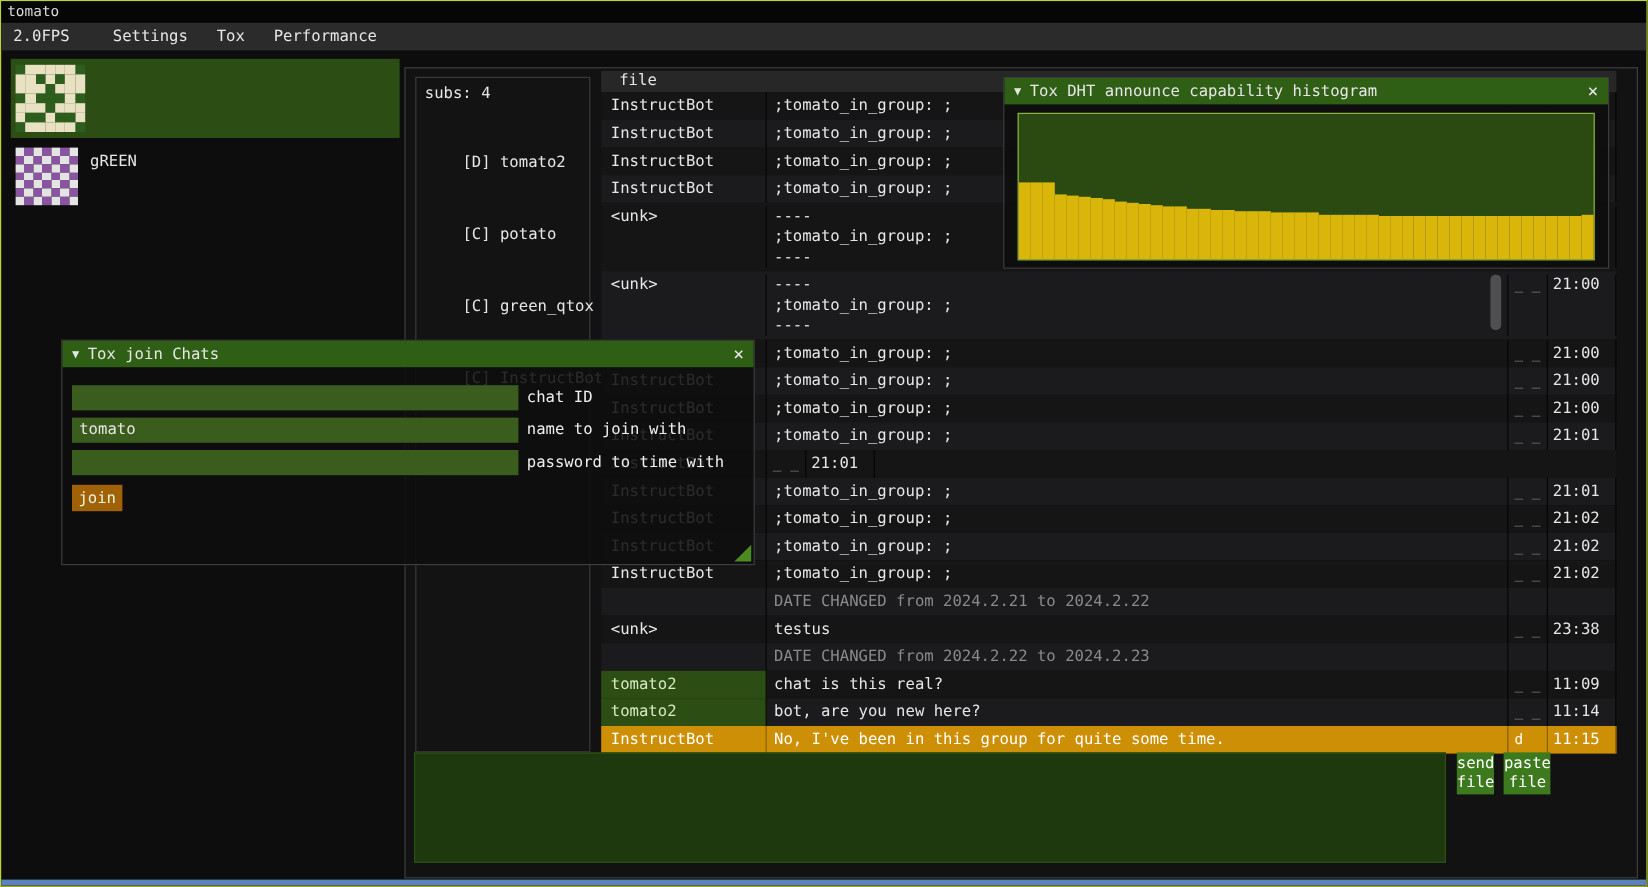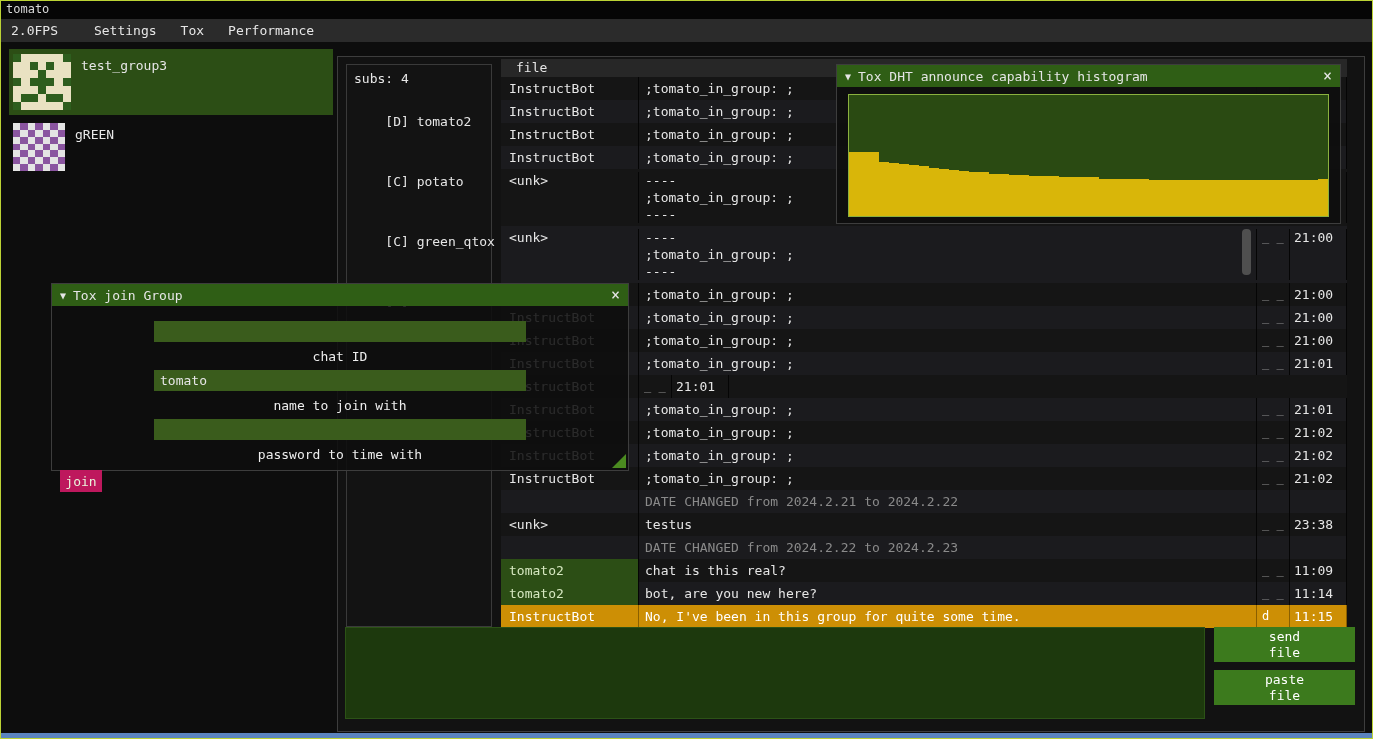--- a/index.html
+++ b/index.html
@@ -21,21 +21,21 @@
   .sidebar { position:absolute; left:8px; top:48px; width:324px; z-index:1; }
   .contact { display:flex; gap:10px; padding:5px 4px; min-height:64px; margin-bottom:3px; }
   .contact.selected { background:#2c4e15; }
   .avatar { flex:none; display:grid; }
   .contact-name { padding-top:4px; }
   
   .main-window { position:absolute; left:336px; top:55px; width:1028px; height:676px;
                  background:#121212; border:1px solid #3d3d3d; z-index:1; }
   .subs-panel { position:absolute; left:8px; top:7px; width:146px; height:563px;
                 border:1px solid #3a3a3a; background:#131313; padding:6px 7px; }
-  .subs-header { margin-bottom:6px; }
+  .subs-header { margin-bottom:20px; }
   .member { line-height:20px; white-space:pre; }
   .debug-bar { position:absolute; left:163px; top:2px; width:846px; height:18px;
                background:#272727; line-height:18px; padding-left:15px; }
   .chat-table { position:absolute; left:163px; top:20px; width:846px; }
   .row { display:flex; background:#151515; min-height:23px; line-height:23px; }
   .row.alt { background:#1b1b1e; }
   .cell { border-right:1px solid #050505; overflow:hidden; white-space:pre; }
   .cell.name  { width:138px; padding-left:8px; }
   .cell.msg   { width:618px; padding-left:6px; }
   .cell.flags { width:33px;  padding-left:5px; color:#8f8f8f; font-size:12px; }
@@ -43,45 +43,45 @@
   .row.multi { line-height:17px; padding:3px 0; }
   .date-text { color:#8a8a8a; }
   .name-green { background:#2c4e15; color:#d6e8c0; }
   .row-orange .cell { background:#cd8f05; color:#ffffff; border-right-color:#8a5f00; }
   .chat-scrollbar { position:absolute; left:904px; top:172px; width:9px; height:46px;
                     background:#4f4f4f; border-radius:4px; cursor:pointer; }
   
   .composer { position:absolute; left:7px; top:570px; width:860px; height:92px;
               background:#1d390d; border:1px solid #2c5216; cursor:text; }
   .file-buttons { position:absolute; left:876px; top:570px; width:141px;
-                  display:flex; flex-direction:column; gap:8px; }
+                  display:flex; flex-direction:row; gap:8px; }
   .file-btn { height:35px; background:#3c7a1d; border:none; color:#ffffff;
               font:inherit; line-height:16px; cursor:pointer; }
   .file-btn span { display:block; }
   
   .float-win { position:absolute; border:1px solid #3d3d3d; }
   .win-title { height:22px; background:#2f5e15; display:flex; align-items:center;
                gap:7px; padding:0 8px; cursor:move; }
   .collapse-arrow { font-size:10px; }
   .close-x { margin-left:auto; font-size:15px; cursor:pointer; color:#e6e6e6; }
   .histo-win { left:835px; top:63px; width:505px; height:160px;
                background:rgba(14,14,14,0.92); z-index:30; }
   .histo-body { padding:7px 11px; }
   .plot { width:481px; height:123px; background:#2a4a12; border:1px solid #8bb13f;
           display:flex; align-items:flex-end; }
   .bar { flex:1; background:#d9b609; }
   .join-win { left:50px; top:282px; width:578px; height:188px;
               background:rgba(14,14,14,0.87); z-index:31; }
   .join-body { padding:9px 8px; position:relative; }
   .info-line { color:#9a9a9a; line-height:20px; }
-  .field-row { display:flex; align-items:center; margin-top:6px; gap:7px;flex-direction:column; }
+  .field-row { display:flex; align-items:center; margin-top:6px; gap:7px; }
   .field-input { width:372px; height:21px; background:#3a5c1c; padding:0 6px;
                  line-height:21px; cursor:text; }
   .field-label { color:#eeeeee; }
-  .join-btn { margin-top:8px; width:42px; height:22px; background:#be185d;
+  .join-btn { margin-top:8px; width:42px; height:22px; background:#a16207;
               border:none; color:#eaf5dc; font:inherit; cursor:pointer; }
   .resize-grip { position:absolute; right:2px; bottom:2px; width:0; height:0;
                  border-left:14px solid transparent; border-bottom:14px solid #4b8b20; }
   
   .bottom-edge { position:absolute; left:0; right:0; bottom:0; height:5px;
                  background:#5b84bf; z-index:40; }
 </style>
 </head>
 <body>
 
@@ -142,21 +142,20 @@
         <div style="background: rgb(46, 94, 30);"></div>
         <div style="background: rgb(233, 226, 194);"></div>
         <div style="background: rgb(46, 94, 30);"></div>
         <div style="background: rgb(233, 226, 194);"></div>
         <div style="background: rgb(233, 226, 194);"></div>
         <div style="background: rgb(233, 226, 194);"></div>
         <div style="background: rgb(233, 226, 194);"></div>
         <div style="background: rgb(233, 226, 194);"></div>
         <div style="background: rgb(46, 94, 30);"></div>
       </div>
-    <div class="contact-name">test_group3</div>
   </div>
     <div class="contact">
     <div class="avatar" style="width: 52px; height: 48px; grid-template-columns: repeat(7, 1fr);">
         <div style="background: rgb(228, 228, 228);"></div>
         <div style="background: rgb(138, 85, 160);"></div>
         <div style="background: rgb(228, 228, 228);"></div>
         <div style="background: rgb(138, 85, 160);"></div>
         <div style="background: rgb(228, 228, 228);"></div>
         <div style="background: rgb(138, 85, 160);"></div>
         <div style="background: rgb(228, 228, 228);"></div>
@@ -430,21 +429,21 @@
         <div class="bar" style="background: rgb(217, 182, 9); height: 30%;"></div>
         <div class="bar" style="background: rgb(217, 182, 9); height: 30%;"></div>
         <div class="bar" style="background: rgb(217, 182, 9); height: 31%;"></div>
       </div>
   </div>
 </div>
 
 <div class="float-win join-win">
   <div class="win-title">
     <span class="collapse-arrow">▼</span>
-    <span>Tox join Group</span>
+    <span>Tox join Chats</span>
     <span class="close-x">×</span>
   </div>
   <div class="join-body">
     <div id="join-fields">
         <div class="field-row">
     <div class="field-input">
       <span class="field-value"></span>
     </div>
     <div class="field-label">chat ID</div>
   </div>

